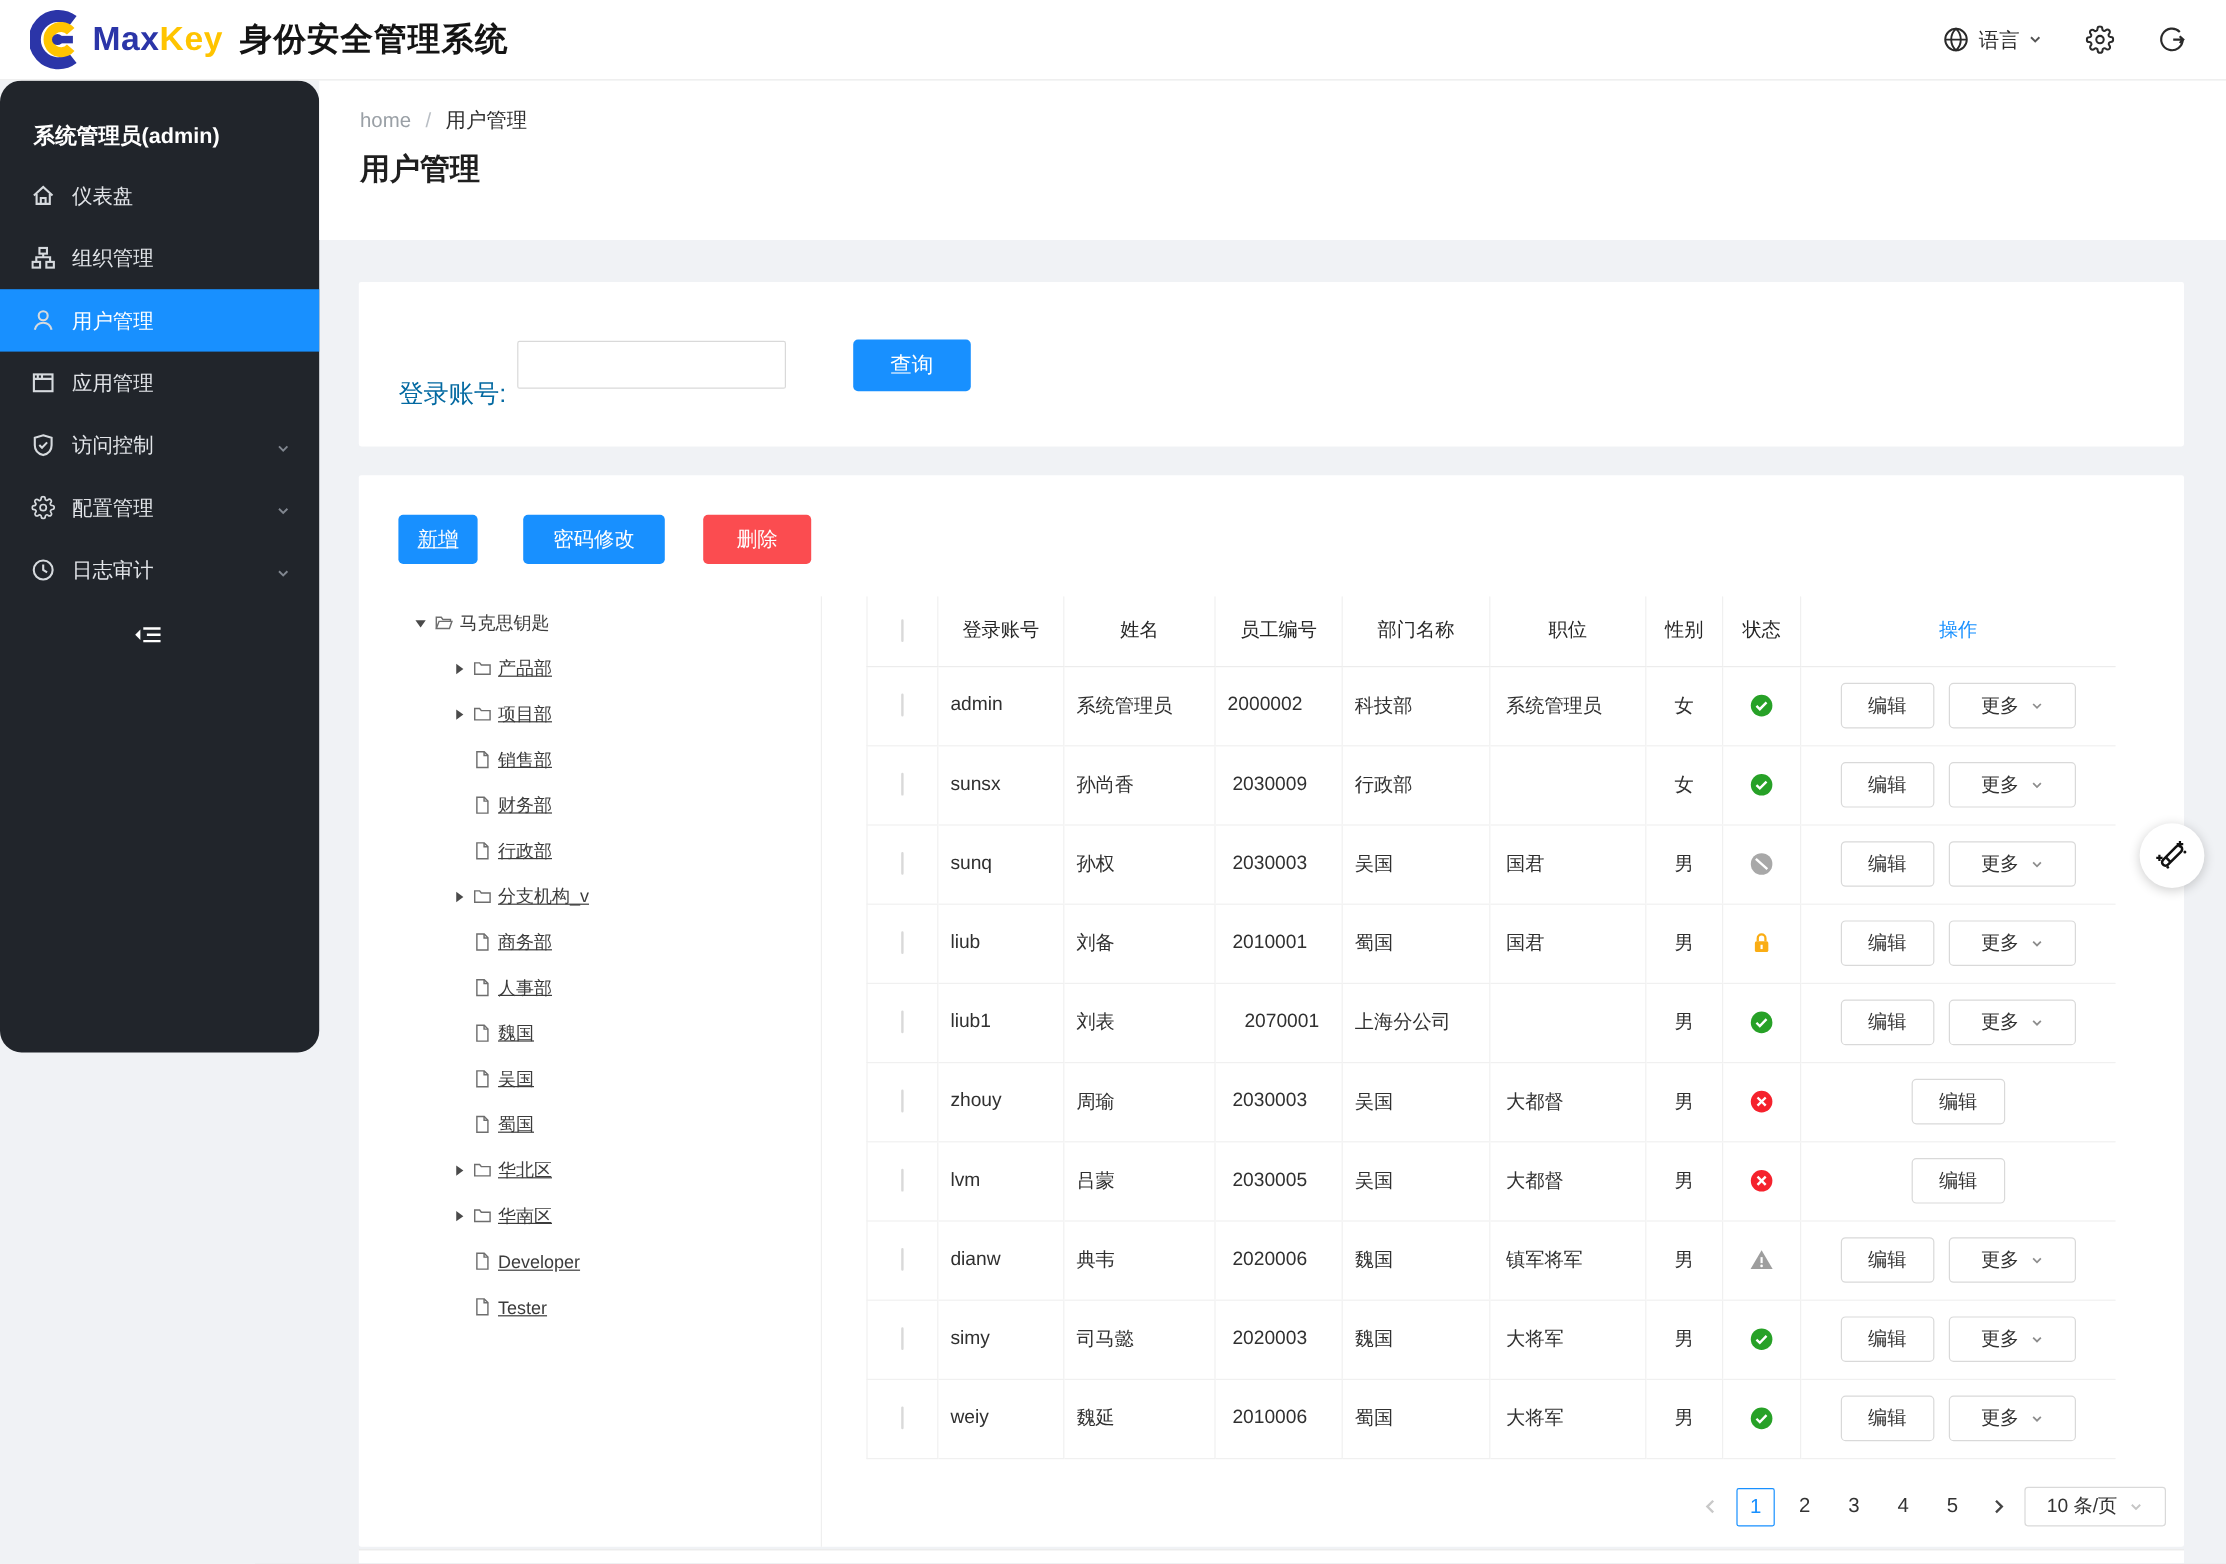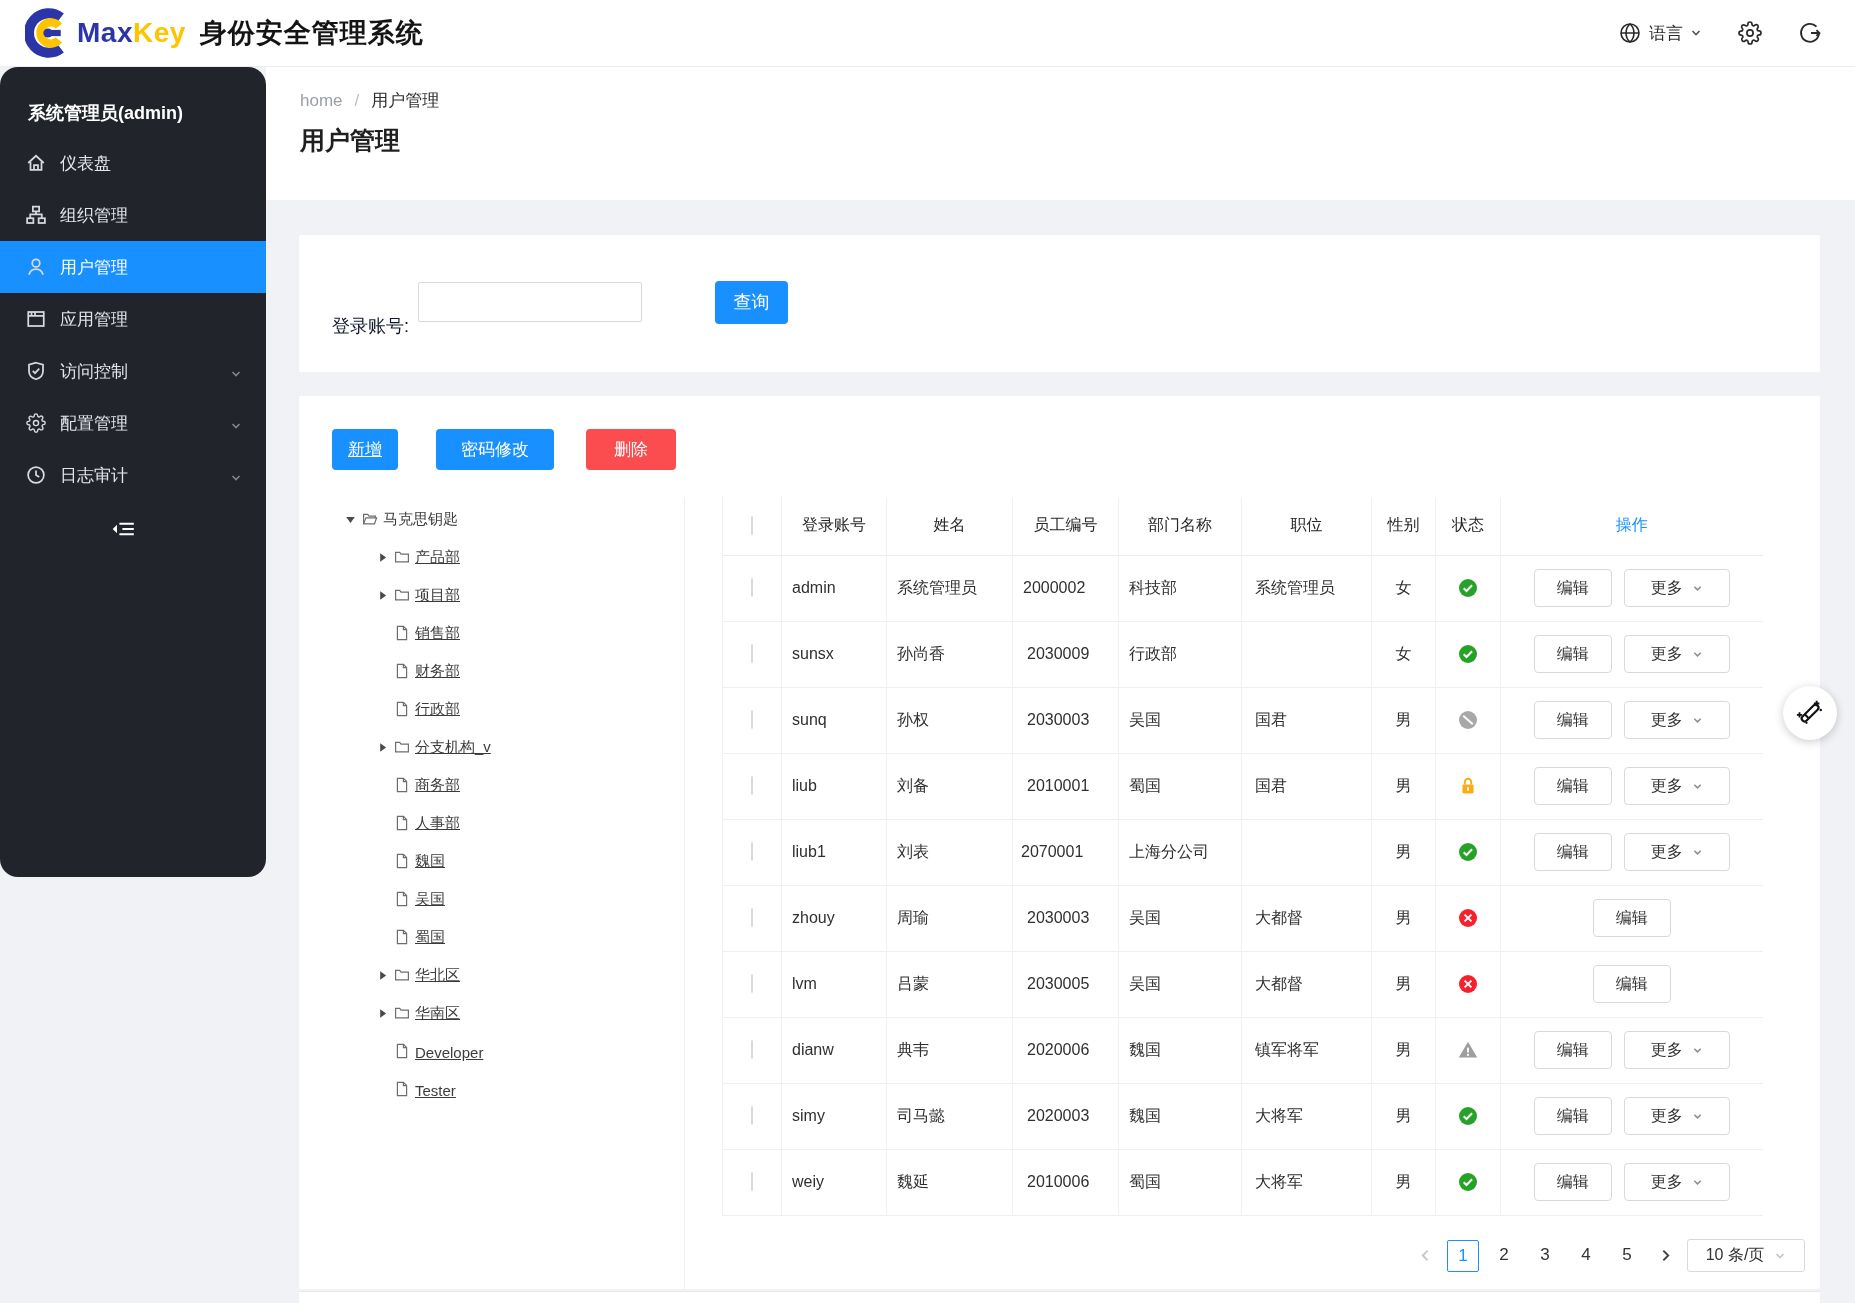--- a/index.html
+++ b/index.html
@@ -36,24 +36,24 @@
   .crumb-block { position:absolute; left:266px; top:67px; width:1589px; height:133px; background:#fff; }
   .breadcrumb { position:absolute; left:34px; top:22px; font-size:17px; display:flex; gap:12px; align-items:center; }
   .bc-home { color:#9aa0a6; cursor:pointer; }
   .bc-sep { color:#b9bec4; }
   .bc-current { color:#2d2d2d; }
   .page-title { position:absolute; left:34px; top:57px; font-size:25px; font-weight:600; color:#1f1f1f; }
 
   .panel { position:absolute; background:#fff; border-radius:2px; }
   .search-panel { left:299px; top:235px; width:1521px; height:137px; }
   .search-row { position:absolute; left:33px; top:31px; display:flex; align-items:center; }
-  .search-label { font-size:18px; color:#0f172a; margin-right:9px;margin-top:48px; }
+  .search-label { font-size:21px; color:#0369a1; margin-right:9px;margin-top:48px; }
   .search-input { width:224px; height:40px; border:1px solid #d9d9d9; border-radius:2px; font-size:16px; padding:0 10px; outline:none; color:#333; }
   .btn { border:none; border-radius:4px; color:#fff; cursor:pointer; font-family:inherit; }
-  .btn-query { margin-left:73px; width:73px; height:43px; background:var(--primary,#1890ff); font-size:18px; }
+  .btn-query { margin-left:56px; width:98px; height:43px; background:var(--primary,#1890ff); font-size:18px; }
 
   .main-panel { left:299px; top:396px; width:1521px; height:893px; }
   .toolbar { position:absolute; left:33px; top:33px; display:flex; }
   .btn-add { width:66px; height:41px; background:var(--primary,#1890ff); font-size:17px;text-decoration:underline; }
   .btn-pwd { width:118px; height:41px; background:var(--primary,#1890ff); font-size:17px; margin-left:38px; }
   .btn-del { width:90px; height:41px; background:var(--danger,#fb4c50); font-size:17px; margin-left:32px; }
 
   .tree-divider { position:absolute; left:385px; top:101px; bottom:0; width:1px; background:#efefef; }
   .tree-list { position:absolute; left:0; top:95px; width:385px; list-style:none; }
   .tree-list li { height:38px; display:flex; align-items:flex-end; font-size:15px; color:#3c3c3c; cursor:pointer; }
@@ -553,21 +553,21 @@
                     <path d="M2.5 4 6 7.5 9.5 4"></path>
                   </svg>
                 </button>
               </div>
             </td>
           </tr>
           <tr>
             <td class="c"><span class="checkbox"></span></td>
             <td>liub1</td>
             <td>刘表</td>
-            <td style="padding-left:8px">2070001</td>
+            <td style="padding-left:24px">2070001</td>
             <td>上海分公司</td>
             <td style="padding-left:13px"></td>
             <td class="c">男</td>
             <td class="c"><span><svg class="st-icon" viewBox="0 0 20 20">
                   <circle cx="10" cy="10" r="9" fill="#27a127"></circle>
                   <path d="M5.7 10.3l2.8 2.7 5.6-5.7" fill="none" stroke="#fff" stroke-width="2"></path>
                 </svg></span></td>
             <td class="c">
               <div class="act-cell">
                 <button class="btn-edit">编辑</button>

